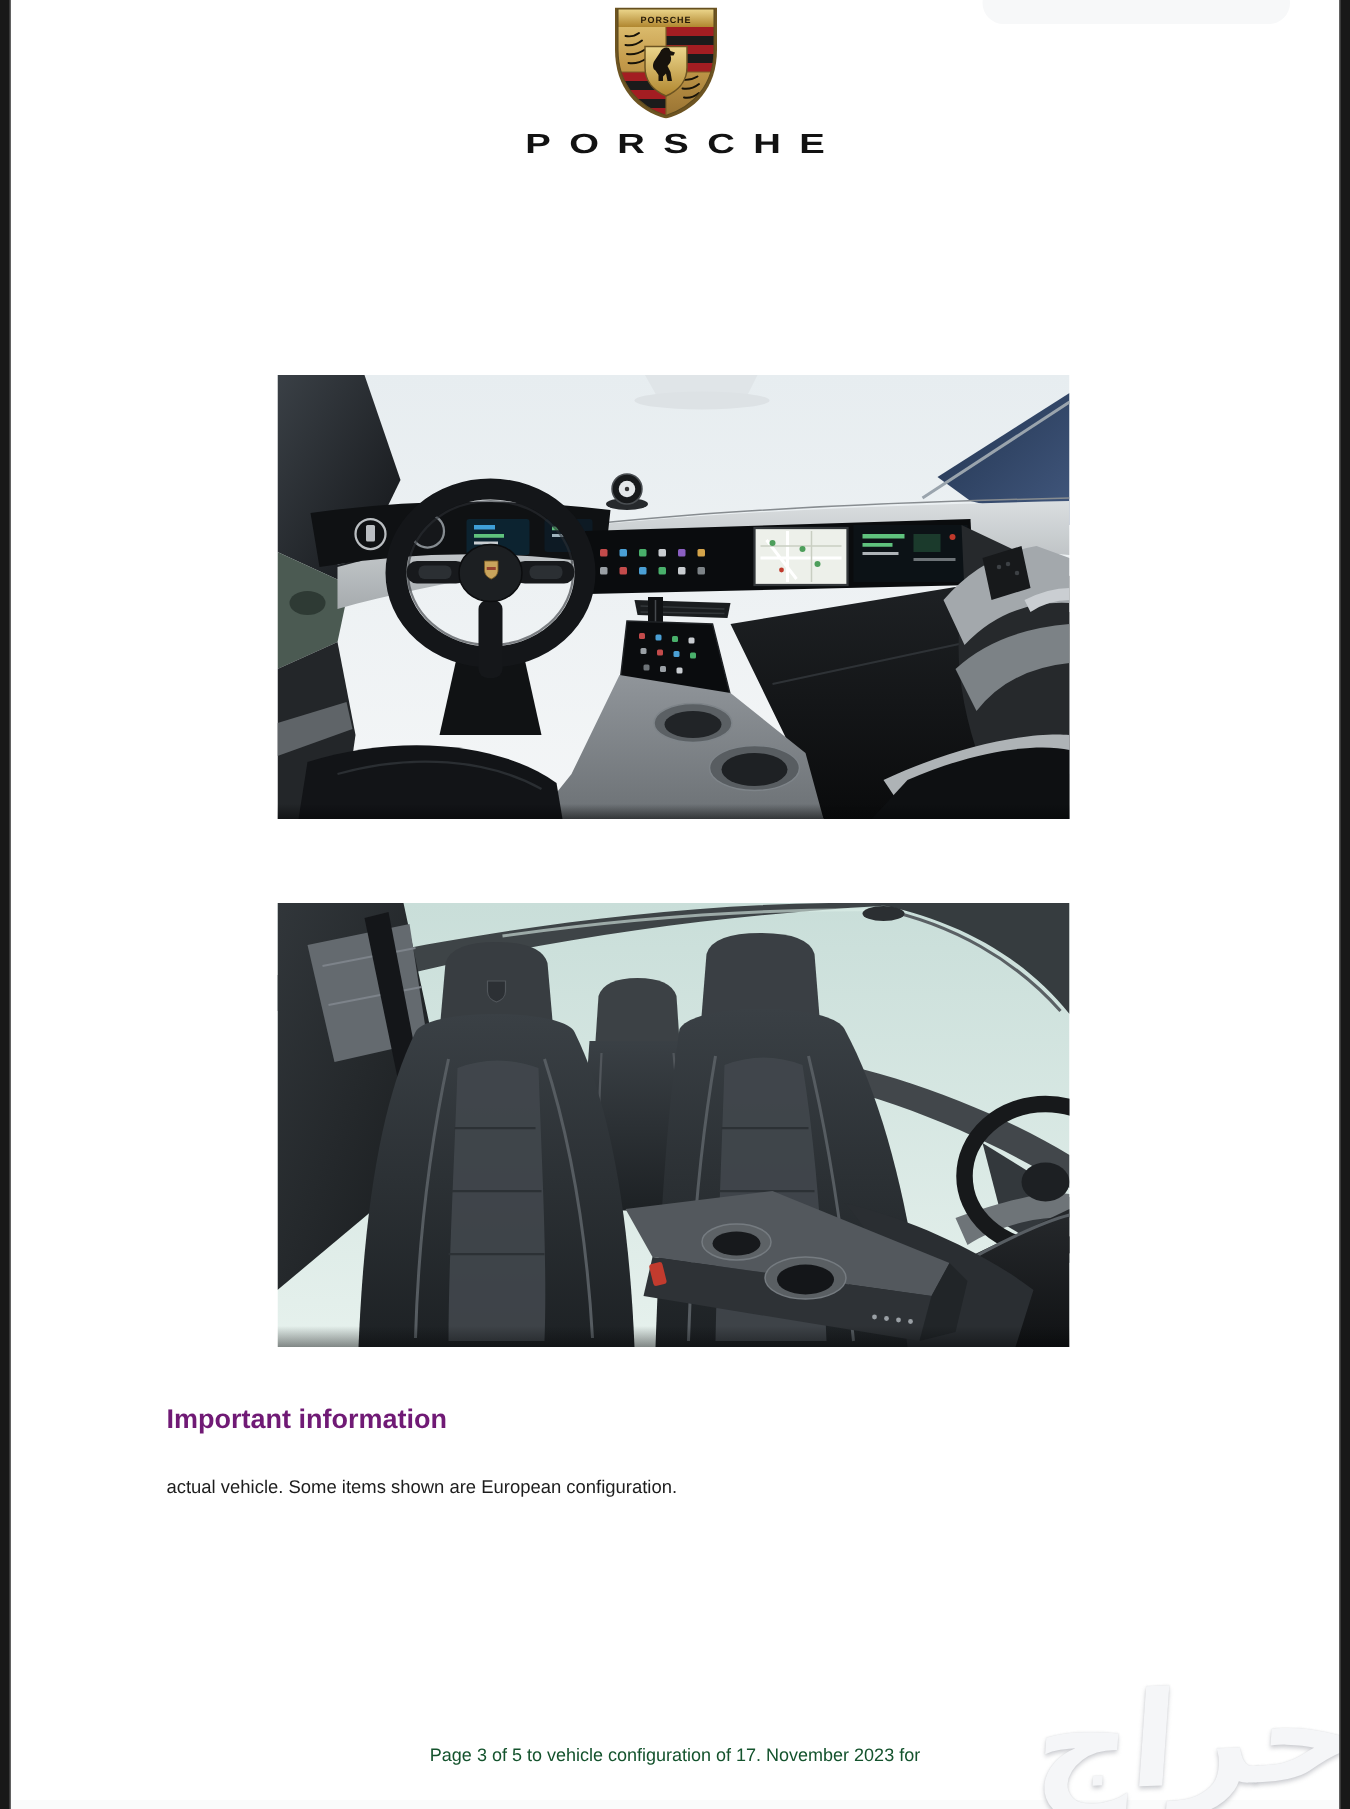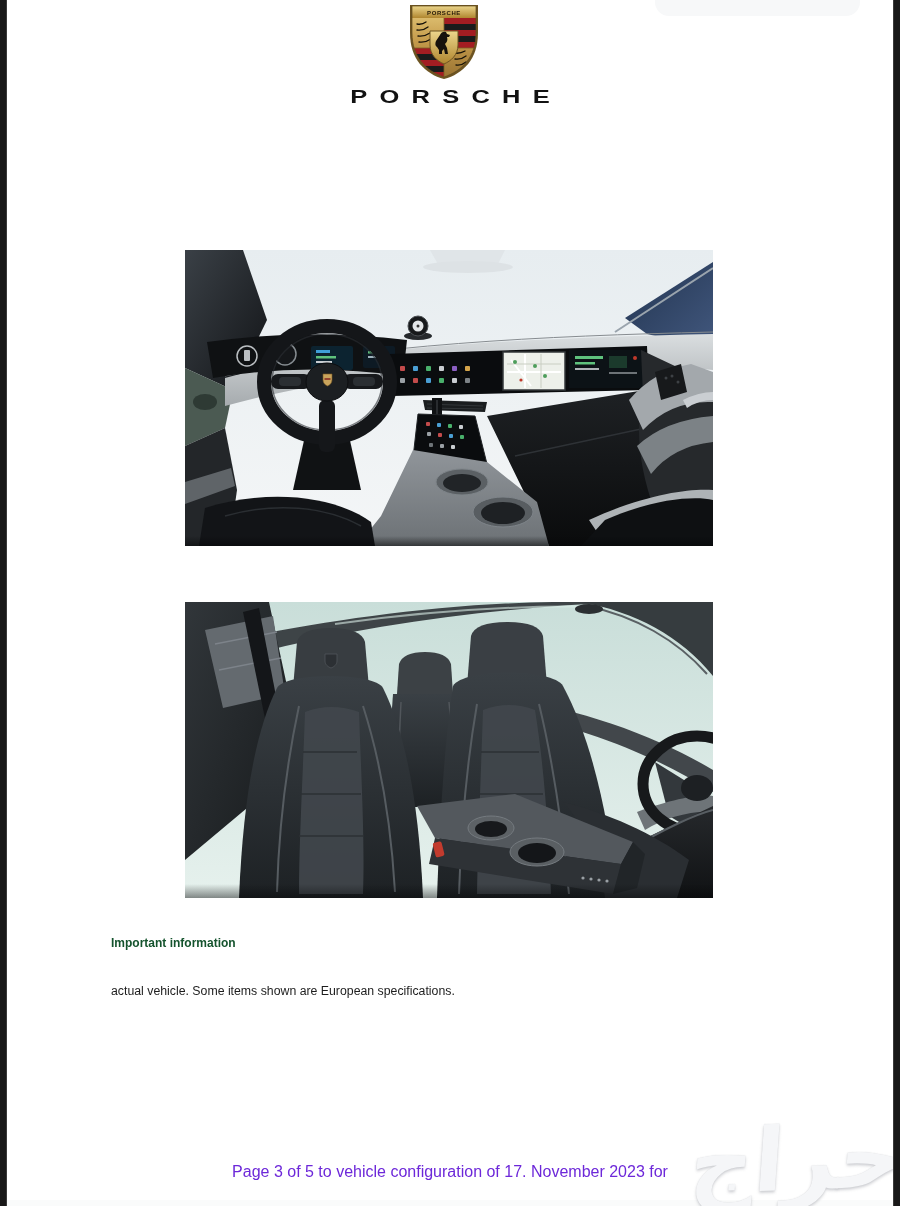--- a/index.html
+++ b/index.html
@@ -29,30 +29,30 @@
     transform:scaleY(0.74) scaleX(1.02);transform-origin:center top;
     z-index:4;white-space:nowrap;
   }
 
   .fig{position:absolute;left:185px;width:528px;height:296px;z-index:4;}
   .fig svg{display:block;width:100%;height:100%;}
   #fig-dashboard{top:250px;}
   #fig-seats{top:602px;}
 
   .info-heading{
-    position:absolute;left:111px;top:936px;font-size:12px;font-weight:bold;
-    color:#14532d;z-index:4;
+    position:absolute;left:111px;top:936px;font-size:18px;font-weight:bold;
+    color:#701a75;z-index:4;
   }
   .info-body{
     position:absolute;left:111px;top:967px;width:720px;font-size:12.3px;
     line-height:16px;color:#1d1d1d;z-index:4;
   }
   .footer-text{
     position:absolute;left:0;right:0;top:1163px;text-align:center;
-    font-size:16px;color:#6d28d9;z-index:4;
+    font-size:12px;color:#14532d;z-index:4;
   }
   .watermark{
     position:absolute;right:0px;top:1112px;z-index:5;
     font-family:"DejaVu Sans",sans-serif;font-weight:bold;font-size:88px;
     line-height:1;color:#f5f6f8;letter-spacing:2px;white-space:nowrap;
     text-shadow:0 2px 3px rgba(150,152,162,0.45), 0 0 1px rgba(140,142,150,0.30);
     transform:skewX(-6deg) rotate(-2deg);transform-origin:right bottom;
   }
 </style>
 </head>
@@ -364,21 +364,21 @@
           <circle cx="422" cy="279" r="1.6"></circle>
       </g>
       <rect x="0" y="282" width="528" height="14" fill="url(#sVig)"></rect>
     </svg>
   </figure>
 
   <section>
     <h2 class="info-heading" style="margin:0">Important information</h2>
     <p class="info-body" style="margin:0">
       <br>
-      <span>actual vehicle. Some items shown are European specifications.</span>
+      <span>actual vehicle. Some items shown are European configuration.</span>
     </p>
   </section>
 
   <div class="footer-text">Page 3 of 5 to vehicle configuration of 17. November 2023 for</div>
 
   <div class="watermark">حراج</div>
 
   <div class="bottom-strip"></div>
 </div>
 

